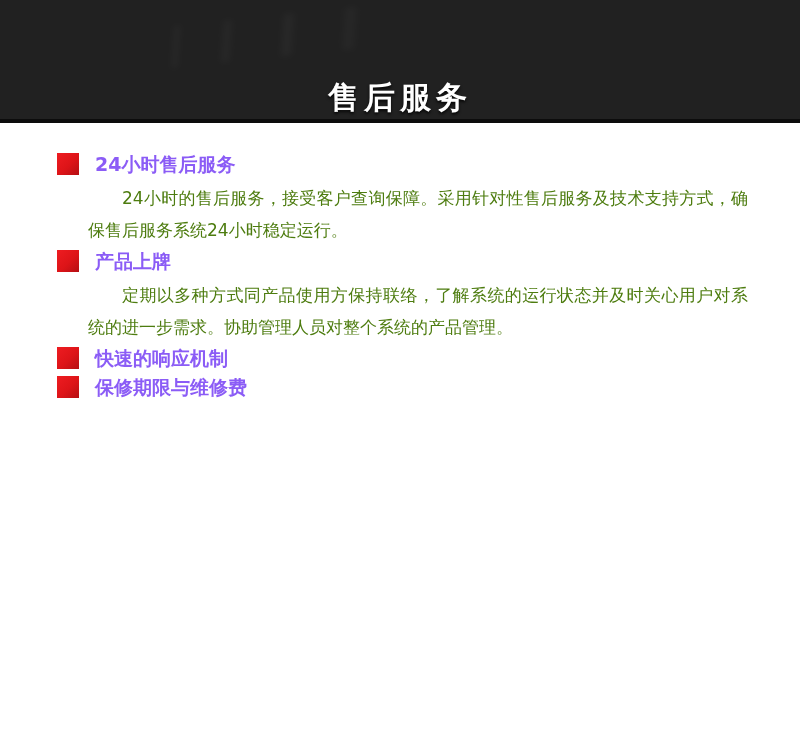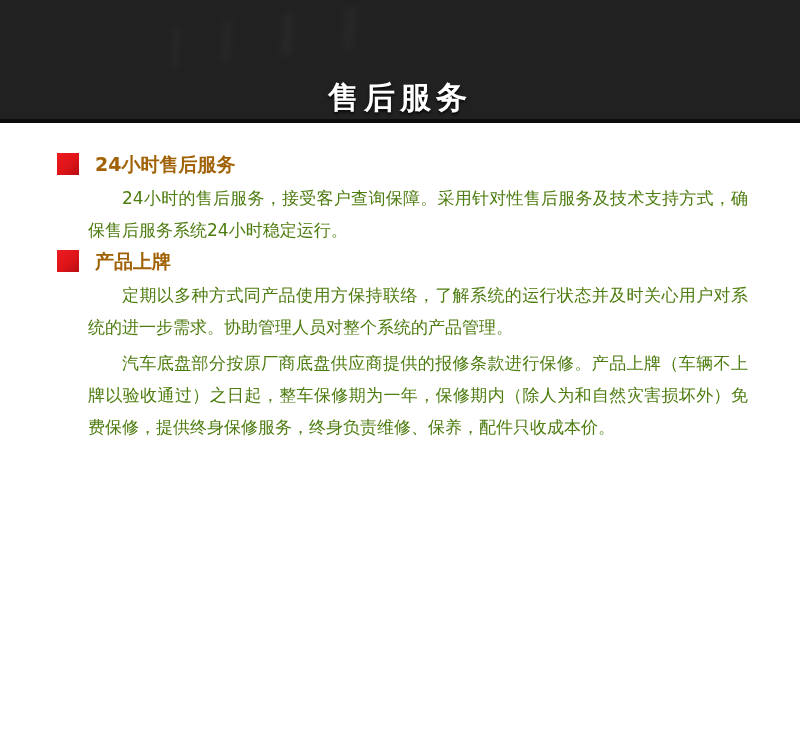--- a/index.html
+++ b/index.html
@@ -70,21 +70,21 @@
     width: 22px;
     height: 22px;
     background: linear-gradient(135deg, #ee1c21 0%, var(--accent, #dd1418) 55%, #b50f13 100%);
     margin-right: 16px;
   }
   .sec-title {
     margin: 0;
     font-size: 19px;
     line-height: 22px;
     font-weight: bold;
-    color: #a16207;
+    color: #8b5cf6;
   }
   .para {
     margin: 0 0 6px 31px;
     width: 660px;
     font-size: 17px;
     line-height: 32px;
     color: #4d7c0f;
     text-indent: 2em;
     text-align: justify;
   }
@@ -112,20 +112,27 @@
 
     <section class="section">
       <div class="sec-head">
         <span class="bullet"></span>
         <h2 class="sec-title">产品上牌</h2>
       </div>
       <p class="para">定期以多种方式同产品使用方保持联络，了解系统的运行状态并及时关心用户对系统的进一步需求。协助管理人员对整个系统的产品管理。</p>
     </section>
 
     <section class="section">
+      <div class="sec-head">
+        <span class="bullet"></span>
+        <h2 class="sec-title">快速的响应机制</h2>
+      </div>
     </section>
 
     <section class="section">
-      <p class="para">汽车底盘部分按原厂商底盘供应商提供的报修条款进行保修。产品上牌（车辆不上牌以验收通过）之日起，整车保修期为一年，保修期内（除人为和自然灾害损坏外）免费保修，提供终身保修服务，终身负责维修、保养，配件只收成本价。</p>
+      <div class="sec-head">
+        <span class="bullet"></span>
+        <h2 class="sec-title">保修期限与维修费</h2>
+      </div>
     </section>
 
   </main>
 </div>
 
 </body></html>

